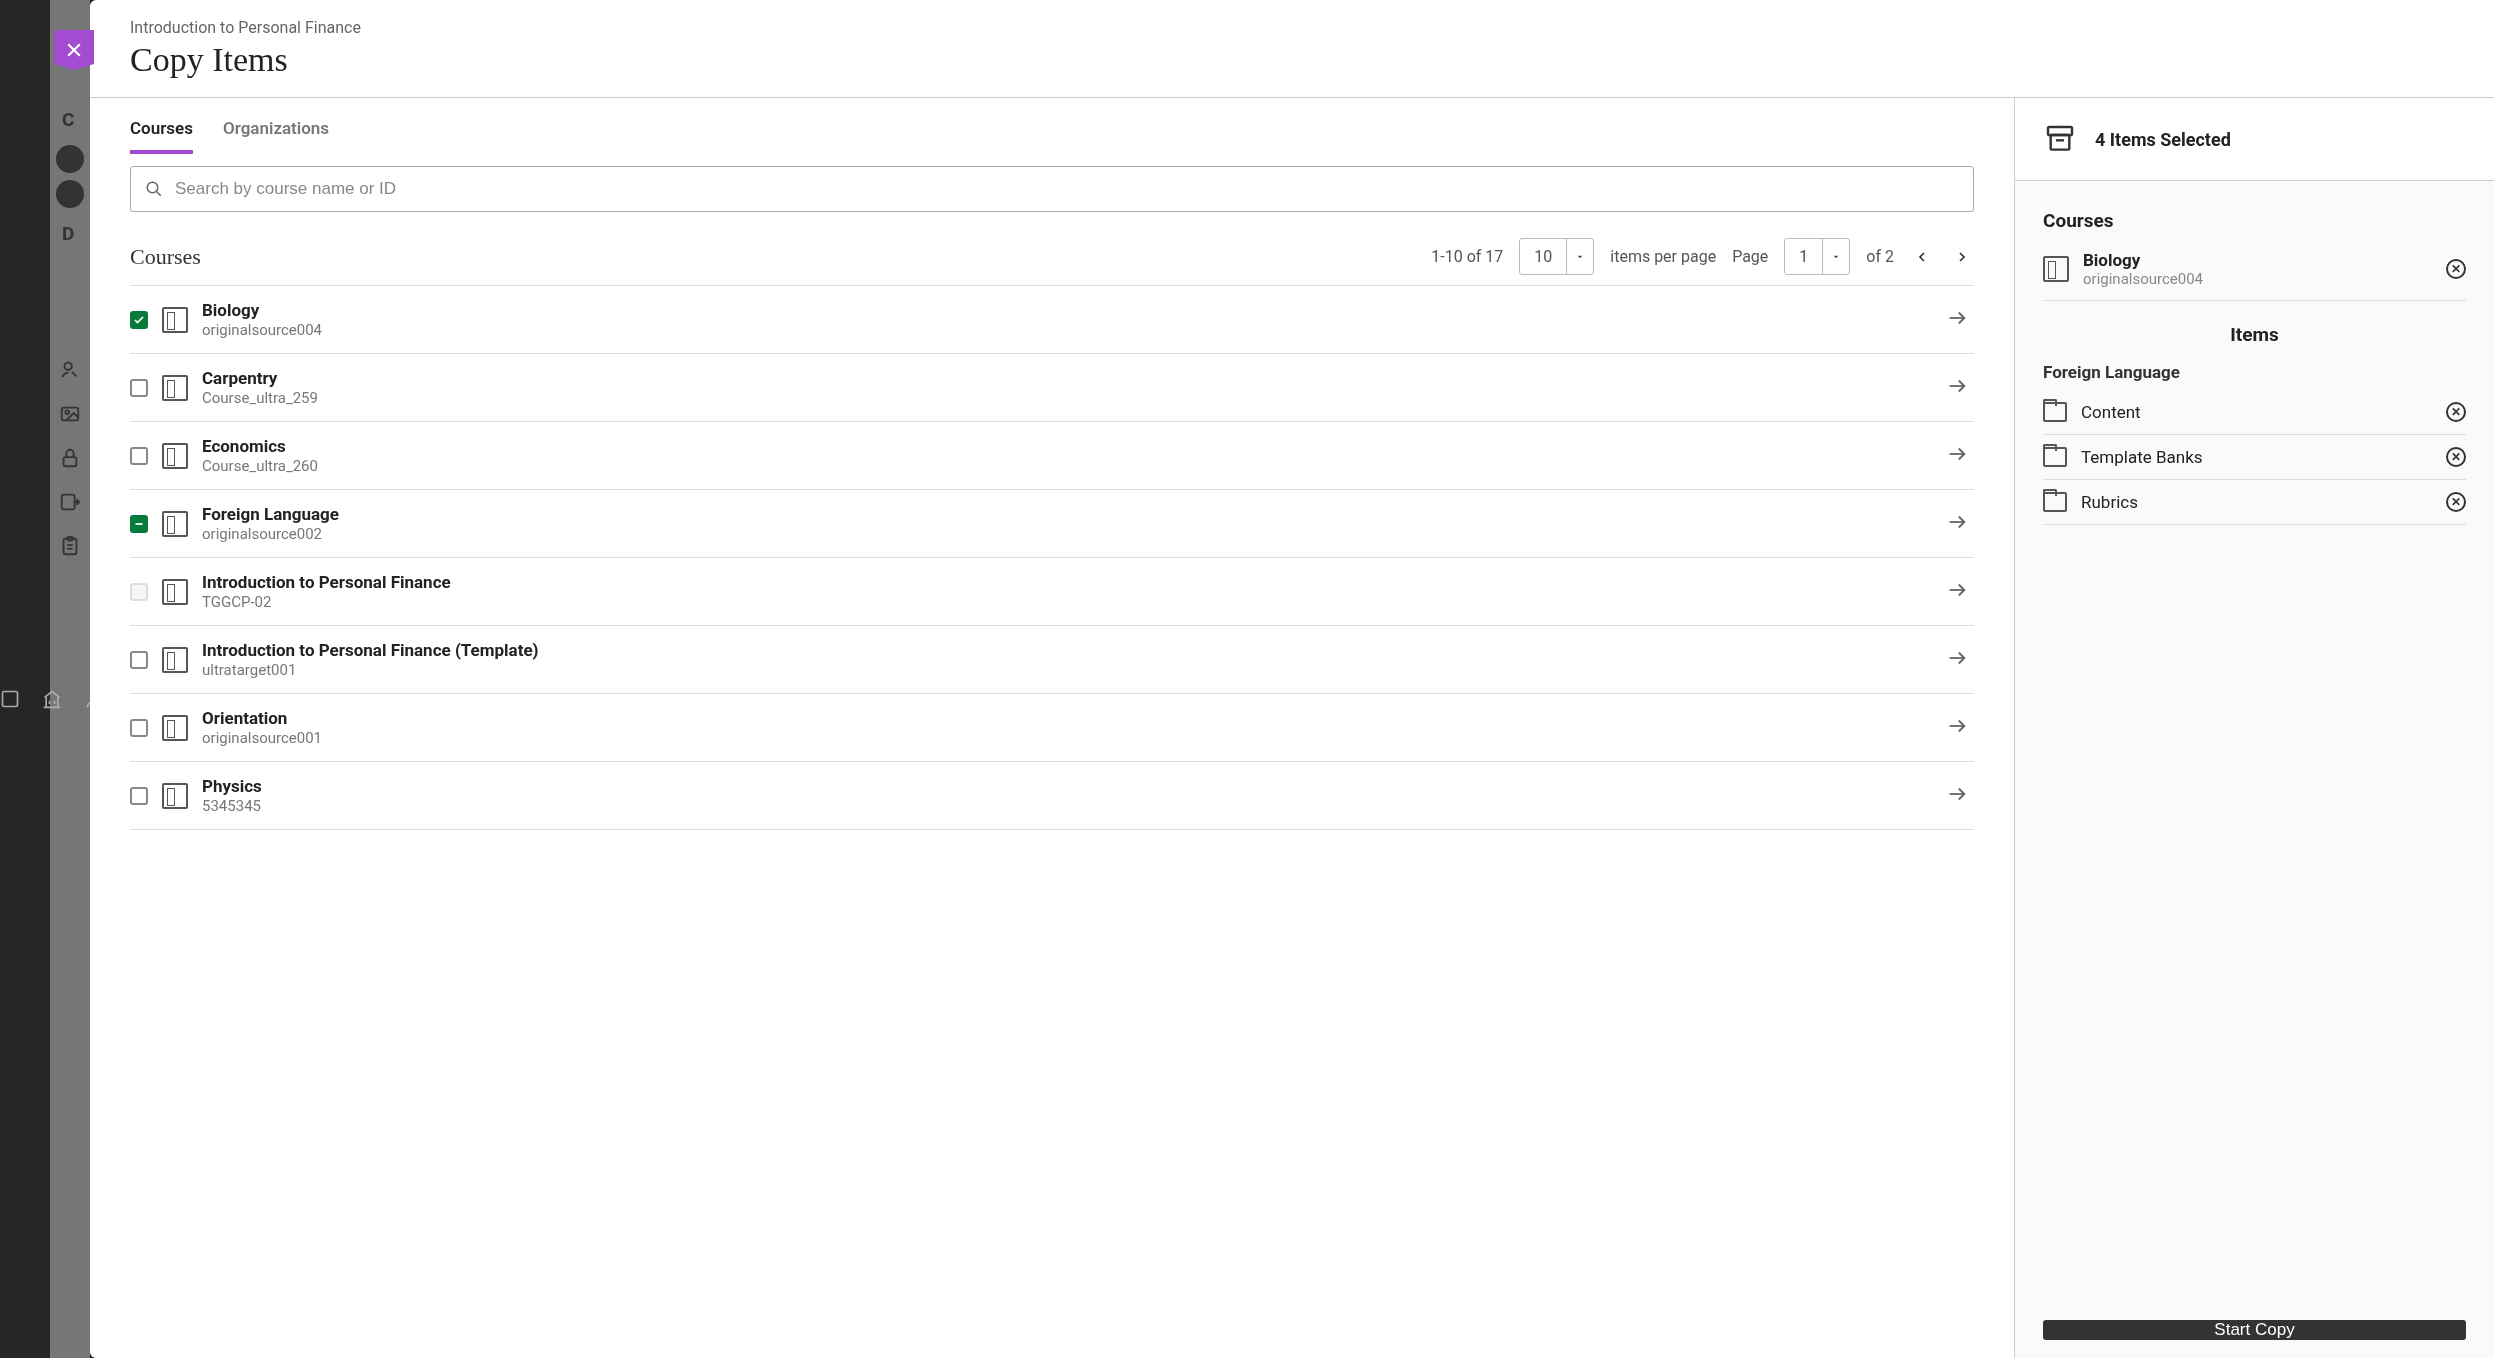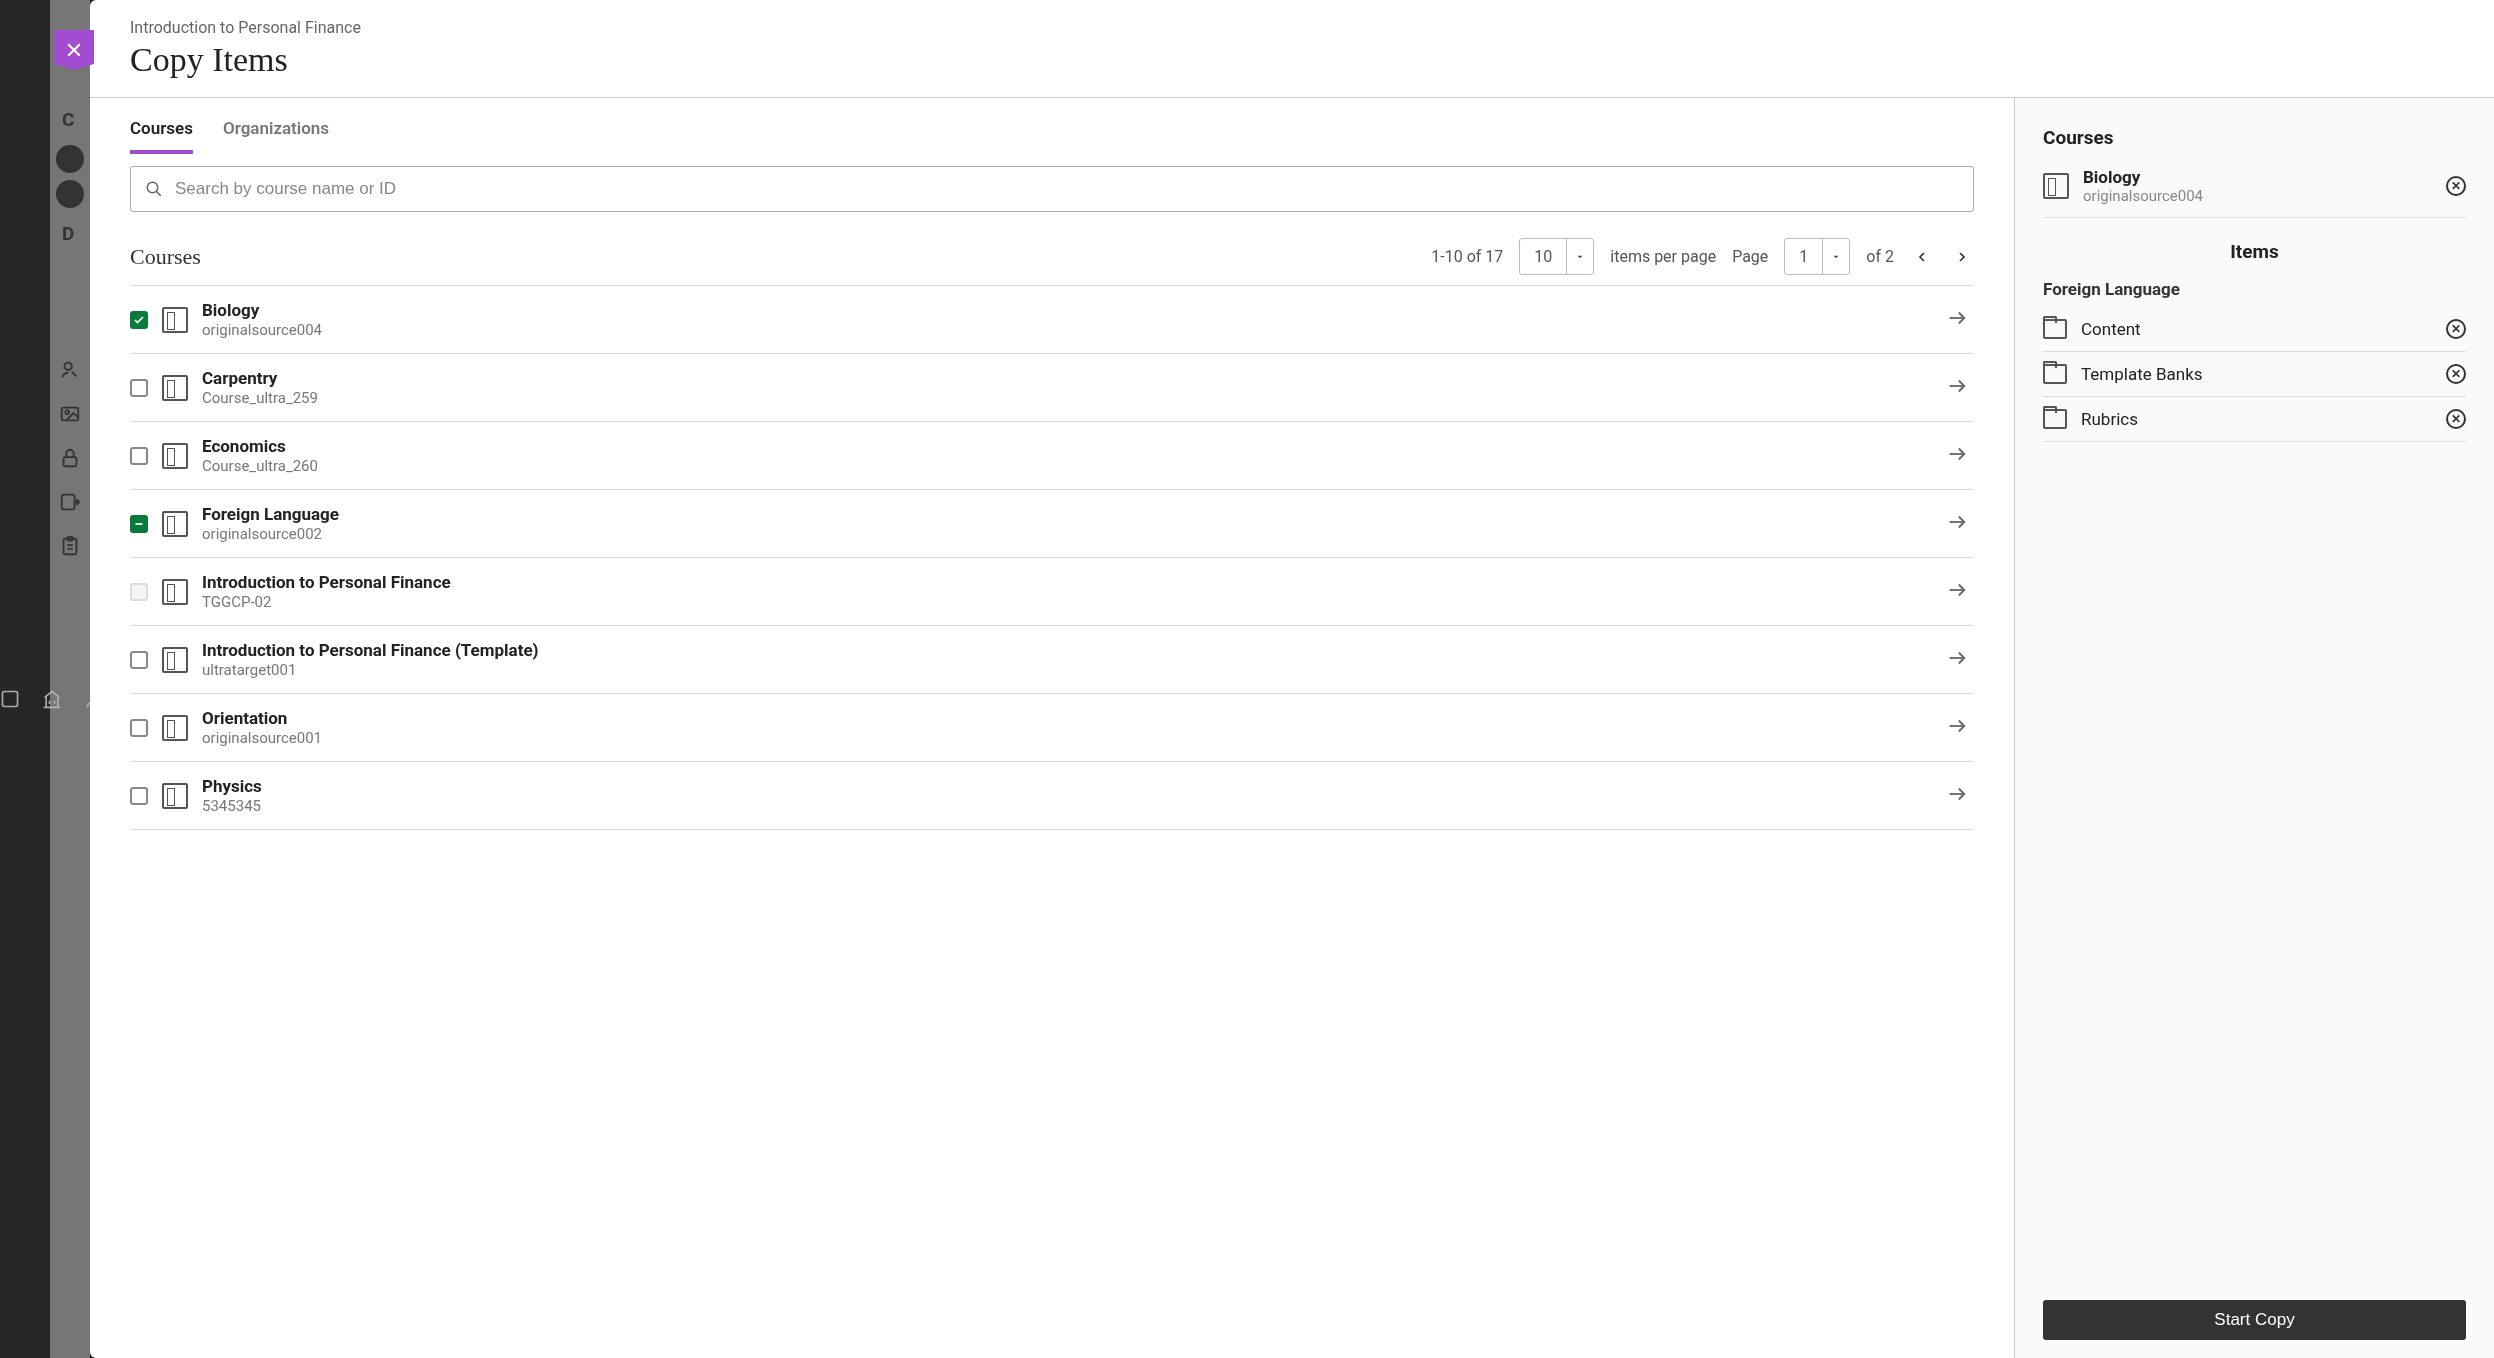--- a/index.html
+++ b/index.html
@@ -352,21 +352,21 @@
       font-weight: bold;
     }
     .right-footer {
       padding: 18px 28px;
     }
     .start-btn {
       width: 100%;
       background: #333;
       color: white;
       border: none;
-      padding: 10px;
+      padding: 0;
       font-size: 17px;
       border-radius: 3px;
       cursor: pointer;
     }
     .item-label {
       font-size: 17px;
       color: #222;
       flex: 1;
     }
   </style>
@@ -667,20 +667,30 @@
               <div class="arrow-right"><svg width="22" height="22" viewBox="0 0 24 24" fill="none" stroke="currentColor" stroke-width="2">
                   <line x1="4" y1="12" x2="20" y2="12"></line>
                   <polyline points="14 6 20 12 14 18"></polyline>
                 </svg></div>
             </div>
           </div>
 
       </div>
 
       <div class="right-pane">
+        <div class="right-header">
+          <div class="archive-icon">
+            <svg width="32" height="32" viewBox="0 0 24 24" fill="none" stroke="#333" stroke-width="1.8">
+                <rect x="3" y="3" width="18" height="6" rx="1"></rect>
+                <rect x="5" y="9" width="14" height="11" rx="1"></rect>
+                <line x1="9" y1="13" x2="15" y2="13"></line>
+              </svg>
+          </div>
+          <div class="right-header-text">4 Items Selected</div>
+        </div>
 
         <div class="right-body">
           <div class="section-label">Courses</div>
           <div class="selected-row">
             <div class="course-icon"></div>
             <div class="selected-info">
               <div class="selected-name">Biology</div>
               <div class="selected-id">originalsource004</div>
             </div>
             <div class="remove-btn">✕</div>

